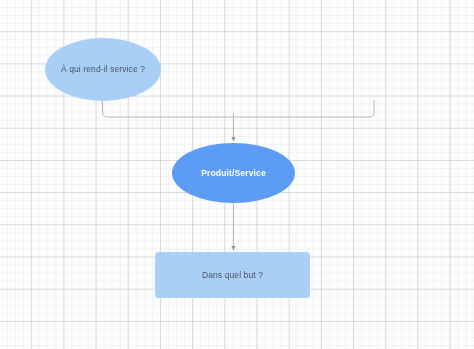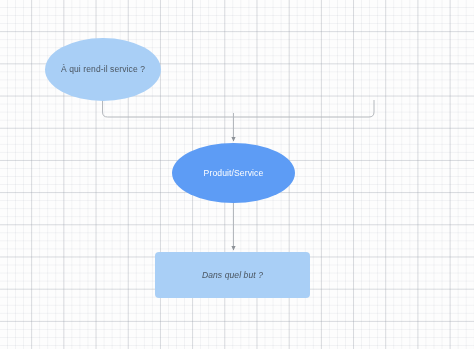--- a/index.html
+++ b/index.html
@@ -56,36 +56,35 @@
   }
 
   .ellipse-strong {
     background: #5d9cf5;
     border-radius: 50%;
   }
 
   .rect-light {
     background: #a9cff6;
     border-radius: 4px;
-    font-style: italic;
   }
 
   .node-label {
     font-size: 8.5px;
     line-height: 1.2;
     color: #4a5560;
     letter-spacing: 0.1px;
     white-space: nowrap;
   }
 
   .node-label-strong {
     font-size: 8.6px;
     line-height: 1.2;
     color: #ffffff;
-    font-weight: normal;
+    font-weight: bold;
     letter-spacing: 0.1px;
     white-space: nowrap;
   }
 
   
   #node-audience  { left: 45px;  top: 38px;  width: 116px; height: 63px; }
   #node-object    { left: 313px; top: 36px;  width: 119px; height: 64px; }
   #node-product   { left: 172px; top: 143px; width: 123px; height: 60px; }
   #node-purpose   { left: 155px; top: 252px; width: 155px; height: 46px; }
 </style>

